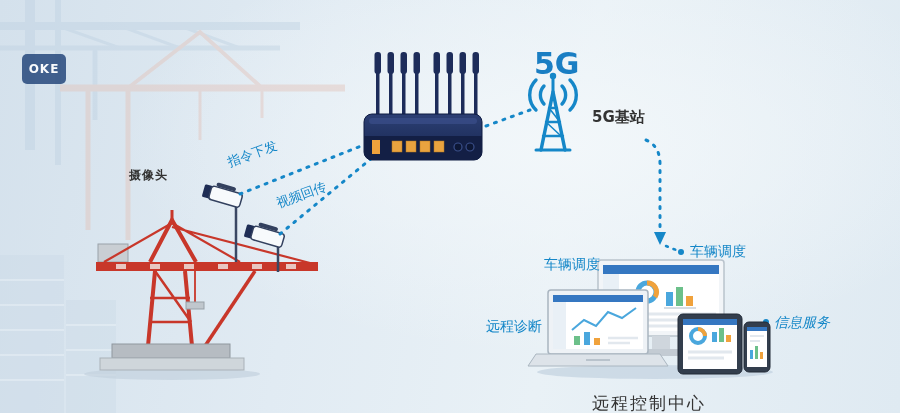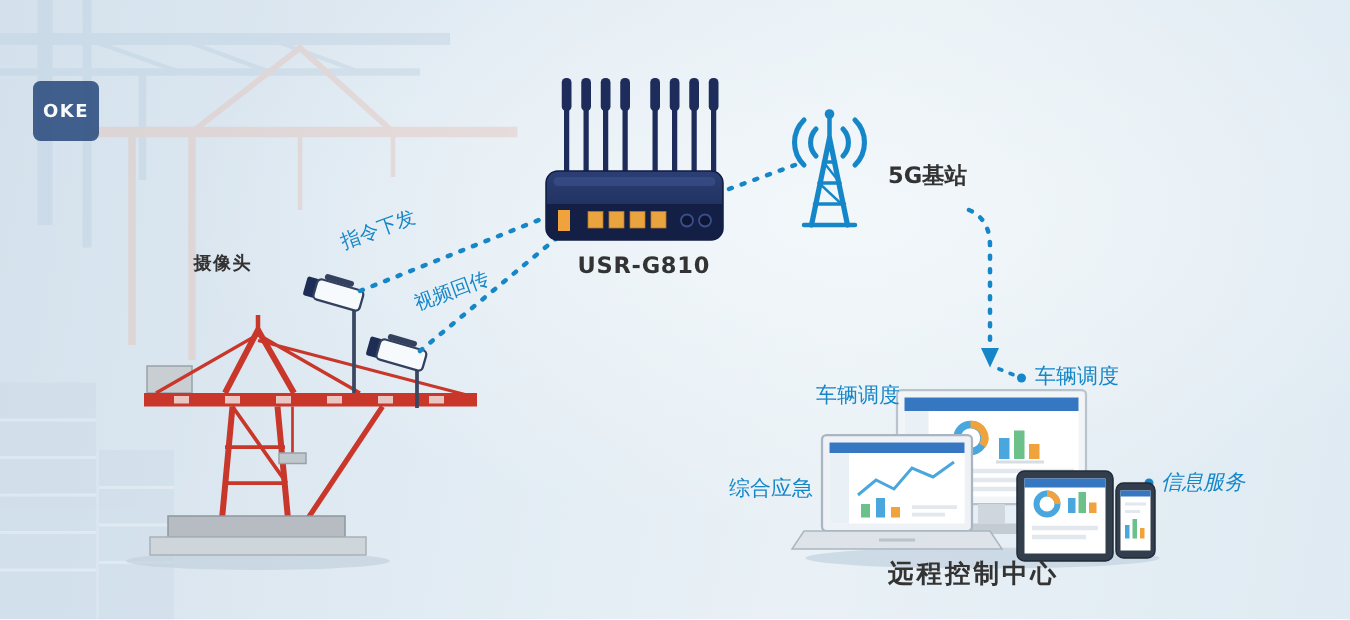--- a/index.html
+++ b/index.html
@@ -7,37 +7,37 @@
   body { font-family:"DejaVu Sans","Liberation Sans",sans-serif; }
   .scene {
     position:relative; width:900px; height:413px; overflow:hidden;
     background:
       radial-gradient(ellipse at 62% 35%, #f2f7fa 0%, rgba(242,247,250,0) 55%),
       linear-gradient(100deg, #d4e1ec 0%, #e1ebf3 35%, #e9f1f6 62%, #dfeaf2 100%);
   }
   svg.layer { position:absolute; left:0; top:0; width:900px; height:413px; }
   .lbl { position:absolute; white-space:nowrap; line-height:1.2; }
   .oke-logo {
-    position:absolute; left:22px; top:54px; width:44px; height:40px;
+    position:absolute; left:22px; top:54px; width:44px; height:30px;
     background:#27497d; opacity:.85; border-radius:5px;
     display:flex; align-items:center; justify-content:center;
     color:#ffffff; font-size:12px; font-weight:bold; letter-spacing:1px;
   }
   .camera-label   { left:129px; top:168px; font-size:12px; font-weight:bold; color:#333; letter-spacing:1px; }
   .command-label  { left:228px; top:155px; font-size:13px; color:#1587c8; transform:rotate(-20deg); transform-origin:left center; }
   .video-label    { left:277px; top:196px; font-size:13px; color:#1587c8; transform:rotate(-20deg); transform-origin:left center; }
   .router-label   { left:385px; top:168px; font-size:15px; font-weight:600; color:#333; letter-spacing:.5px; }
   .fiveg-label    { left:534px; top:46px;  font-size:30px; font-weight:bold; color:#1a7ec3; }
   .station-label  { left:592px; top:108px; font-size:15px; font-weight:bold; color:#333; }
   .service-label  { font-size:14px; color:#1587c8; }
   .vehicle-label   { left:544px; top:257px;font-family:Liberation Serif, serif; }
   .emergency-label { left:690px; top:243px; }
   .diagnosis-label { left:486px; top:318px; }
   .info-label      { left:774px; top:314px;font-style:italic; }
-  .center-label   { left:592px; top:373px; font-size:17px; font-weight:bold; color:#333; letter-spacing:2px; }
+  .center-label   { left:592px; top:393px; font-size:17px; font-weight:normal; color:#333; letter-spacing:2px; }
 </style>
 </head>
 <body>
 
 <div class="scene">
 
   <svg class="layer" viewBox="0 0 900 413">
 
     <defs>
       <linearGradient id="routerGrad" x1="0" y1="0" x2="0" y2="1">
@@ -235,22 +235,22 @@
     </g>
   </svg>
 
   <div class="oke-logo">
     <span>OKE</span>
   </div>
 
   <span class="lbl camera-label">摄像头</span>
   <span class="lbl command-label">指令下发</span>
   <span class="lbl video-label">视频回传</span>
-  <span class="lbl router-label">USR-G810</span>
+  <span class="lbl fiveg-label">5G</span>
   <span class="lbl station-label">5G基站</span>
 
   <span class="lbl service-label vehicle-label">车辆调度</span>
   <span class="lbl service-label emergency-label">车辆调度</span>
-  <span class="lbl service-label diagnosis-label">综合应急</span>
+  <span class="lbl service-label diagnosis-label">远程诊断</span>
   <span class="lbl service-label info-label">信息服务</span>
 
   <span class="lbl center-label">远程控制中心</span>
 </div>
 
 </body></html>

